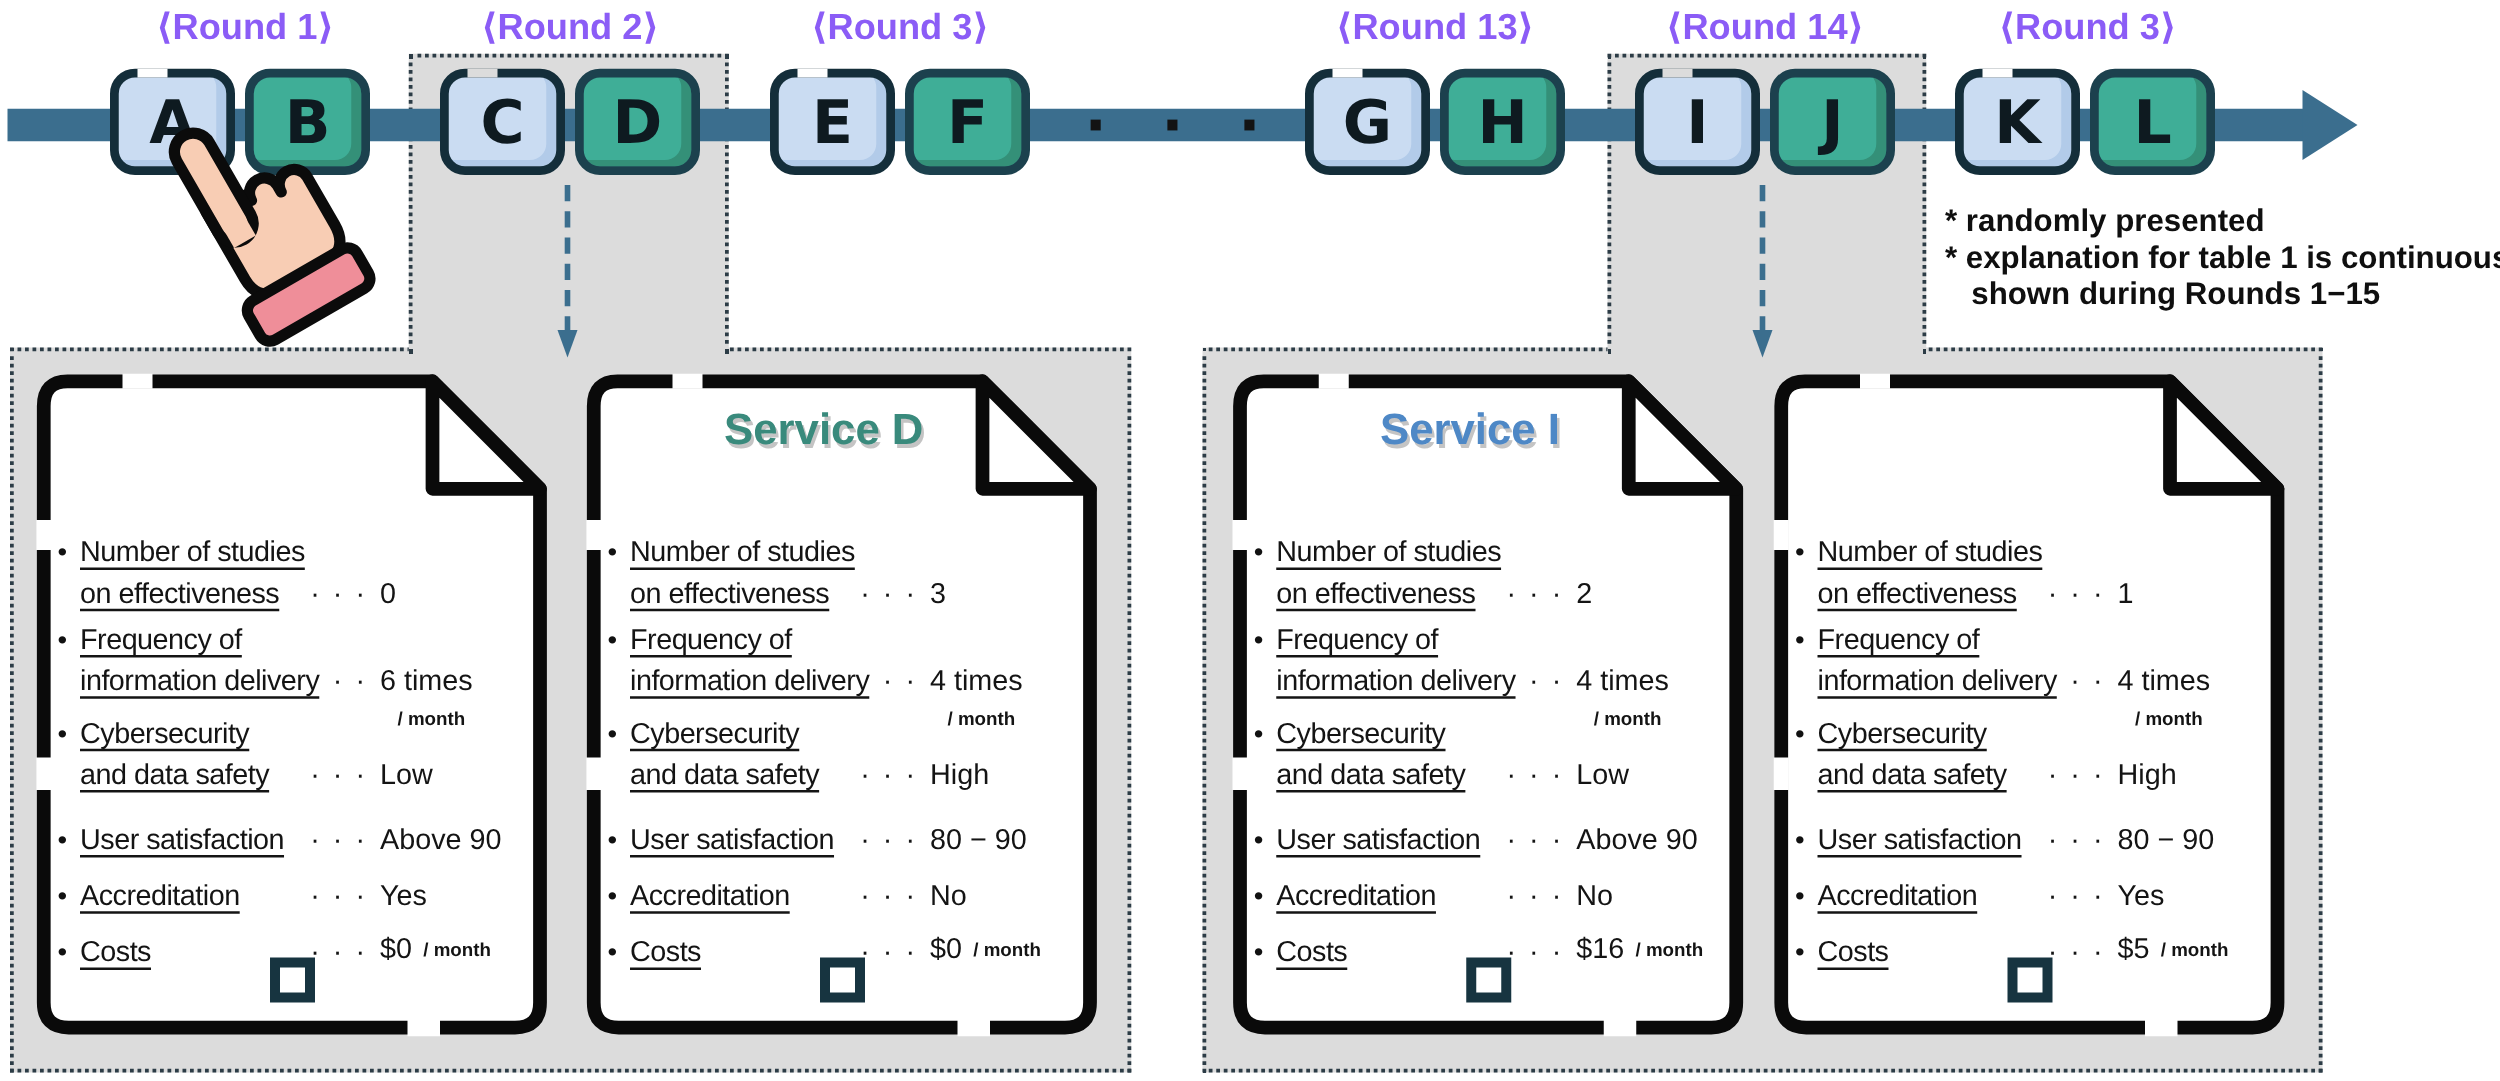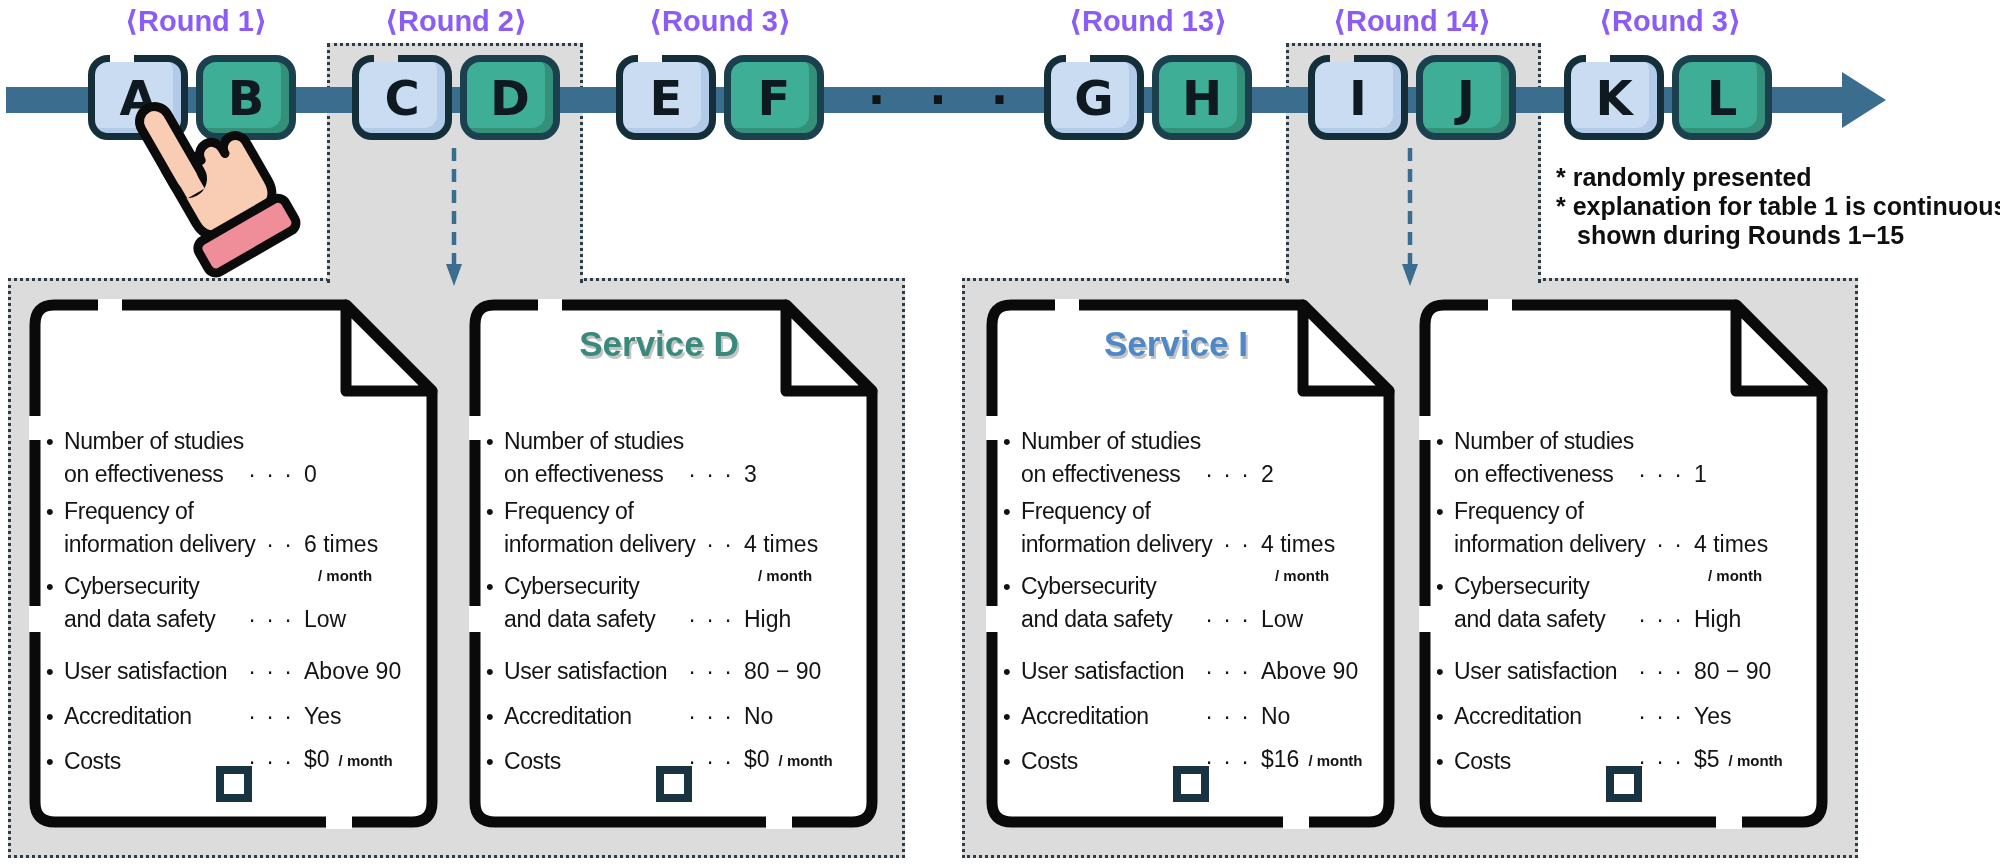--- a/index.html
+++ b/index.html
@@ -45,21 +45,21 @@
   .frame .gap{fill:#ffffff;}
   .ctitle{position:absolute;left:0;right:30px;top:26px;text-align:center;
           font:700 35px "Liberation Sans",sans-serif;text-shadow:2px 3px 0 #c4c4c4;}
   .t-blue{color:#4e88c6;}
   .t-teal{color:#398a7c;text-align:center;}
   .rows{position:absolute;left:16px;top:127px;right:10px;}
   .row{position:relative;padding-left:20px;}
   .mb4{margin-bottom:4px;}.mb9{margin-bottom:9px;}.mb19{margin-bottom:19px;}.mb12{margin-bottom:12px;}
   .bullet{position:absolute;left:2px;top:0;font-size:22px;line-height:33px;}
   .lline{display:block;font-size:23px;letter-spacing:-0.4px;line-height:33px;color:#141414;
-         text-decoration-thickness:2px;text-underline-offset:5px;}
+         text-decoration:underline;text-decoration-thickness:2px;text-underline-offset:5px;}
   .val{position:absolute;left:260px;bottom:0;font-size:23px;line-height:33px;white-space:nowrap;color:#141414;}
   .dots{position:absolute;right:100%;margin-right:10px;bottom:0;white-space:pre;letter-spacing:2px;}
   .unit-below{position:absolute;left:14px;top:31px;font-size:15px;font-weight:700;letter-spacing:0;}
   .unit-inline{font-size:15px;font-weight:700;margin-left:9px;position:relative;top:-1px;}
   .checkbox{position:absolute;left:50%;margin-left:-18px;top:468px;width:36px;height:36px;
             box-sizing:border-box;border:8px solid #173440;background:#fff;}
 </style>
 </head>
 <body>
 

